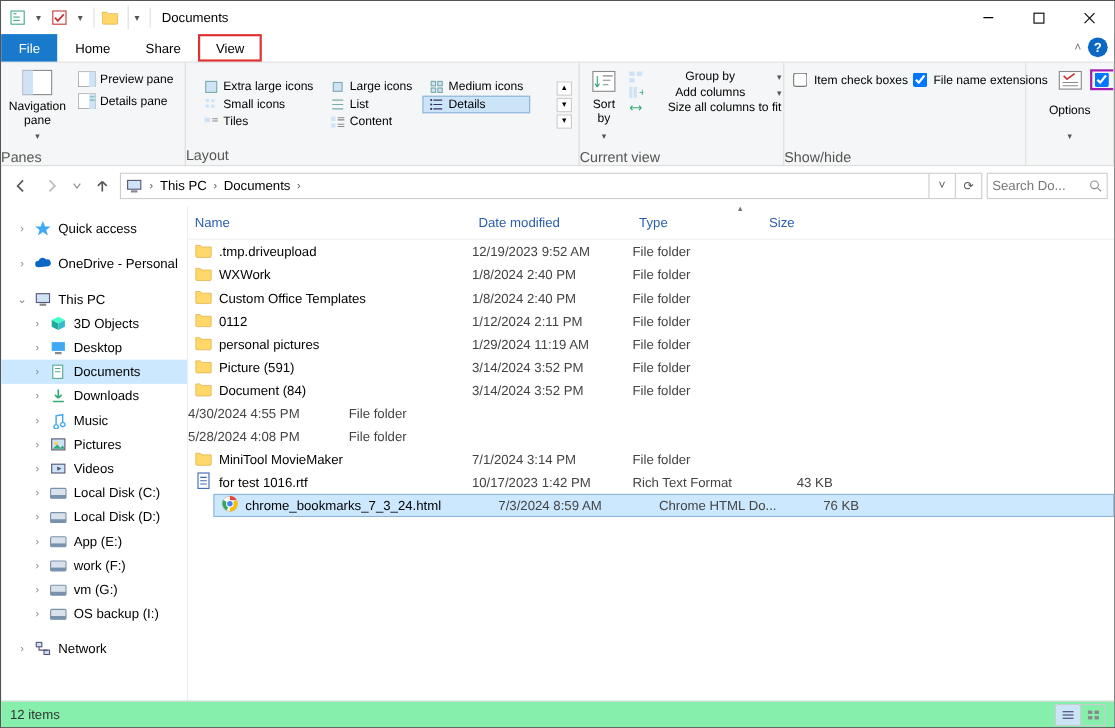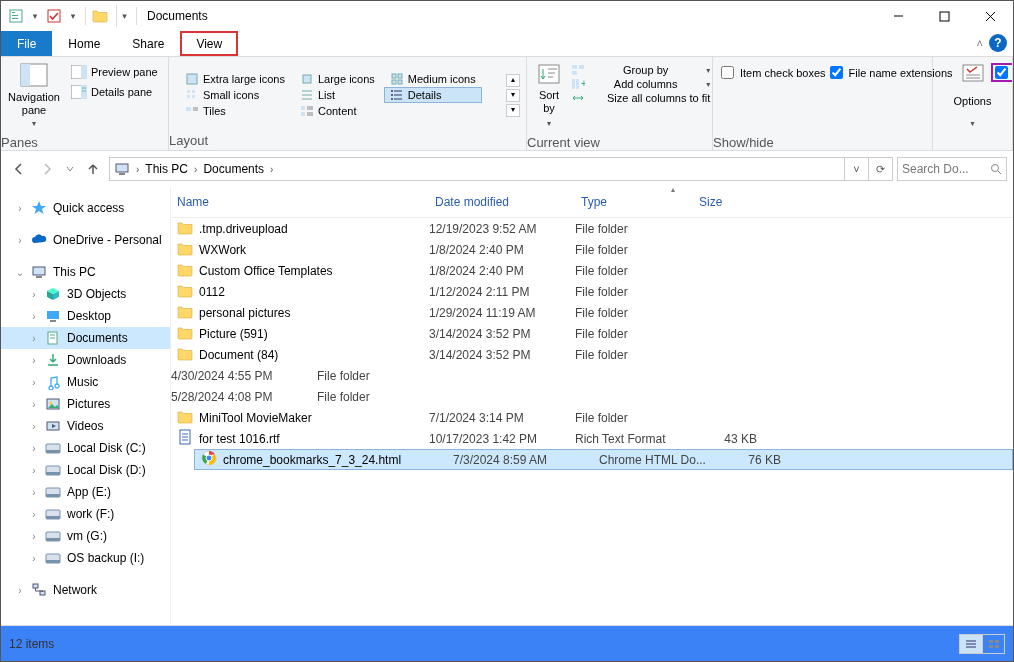--- a/index.html
+++ b/index.html
@@ -80,21 +80,21 @@
 
 .rows { }
 .row { display:flex; align-items:center; font-size:12px; padding:1px 0; height:21px;}
 .row.selected { background:#cce8ff; border:1px solid #8cb3d9;margin-left:23px; }
 .row .c-name { flex:0 0 258px; display:flex; align-items:center; gap:6px; padding-left:6px;}
 .row .c-date { flex:0 0 146px; color:#444;}
 .row .c-type { flex:0 0 118px; color:#444; white-space:nowrap; overflow:hidden; text-overflow:ellipsis;}
 .row .c-size { flex:0 0 72px; text-align:right; color:#444; padding-right:8px;}
 
 
-.statusbar { position:absolute; bottom:0; left:0; right:0; height:36px; border-top:1px solid #ddd; display:flex; align-items:center; padding:0 8px; font-size:12px; color:#333; background:#3b82f6;}
+.statusbar { position:absolute; bottom:0; left:0; right:0; height:24px; border-top:1px solid #ddd; display:flex; align-items:center; padding:0 8px; font-size:12px; color:#333; background:#86efac;}
 .statusbar .spacer { flex:1; }
 .statusbar .view-toggle { display:flex; border:1px solid #ccc; }
 .statusbar .vt-btn { width:22px; height:18px; display:flex; align-items:center; justify-content:center; border-left:1px solid #ccc; }
 .statusbar .vt-btn:first-child { border-left:none; }
 .statusbar .vt-btn.active { background:#cce4f7; }
 
 
 .folder-svg { width:16px; height:16px; }
 .disk-svg { width:16px; height:16px; }
 

